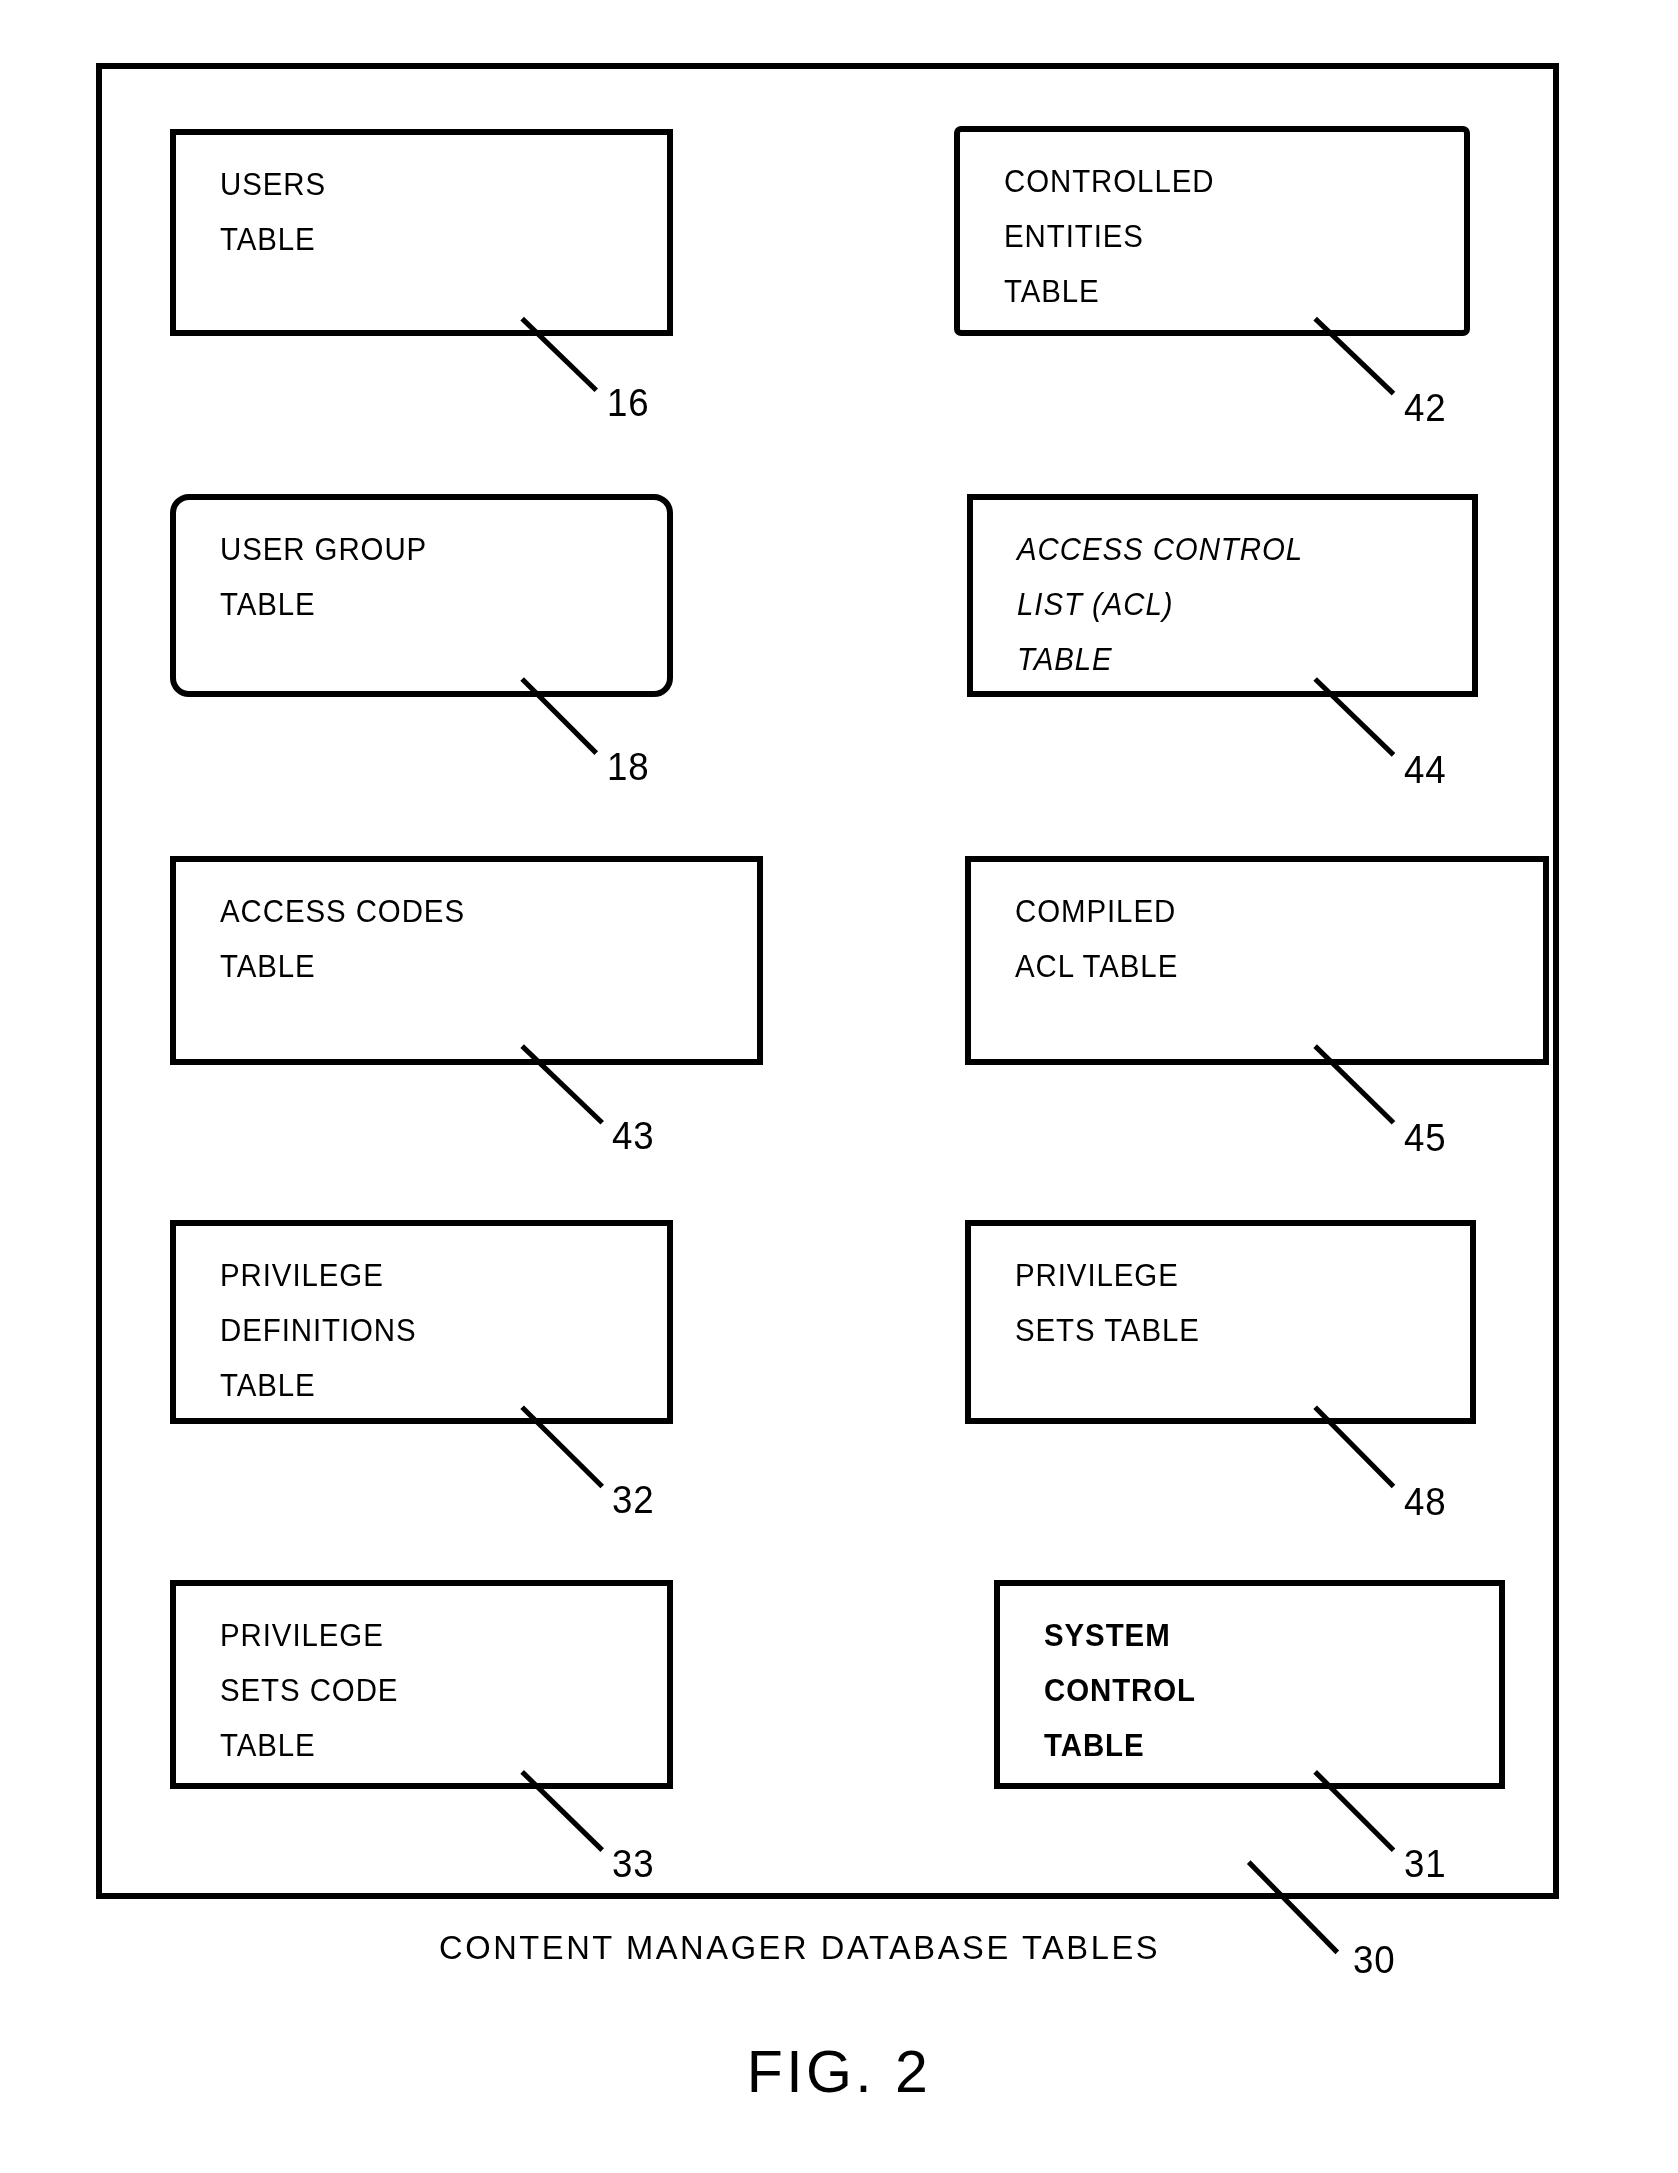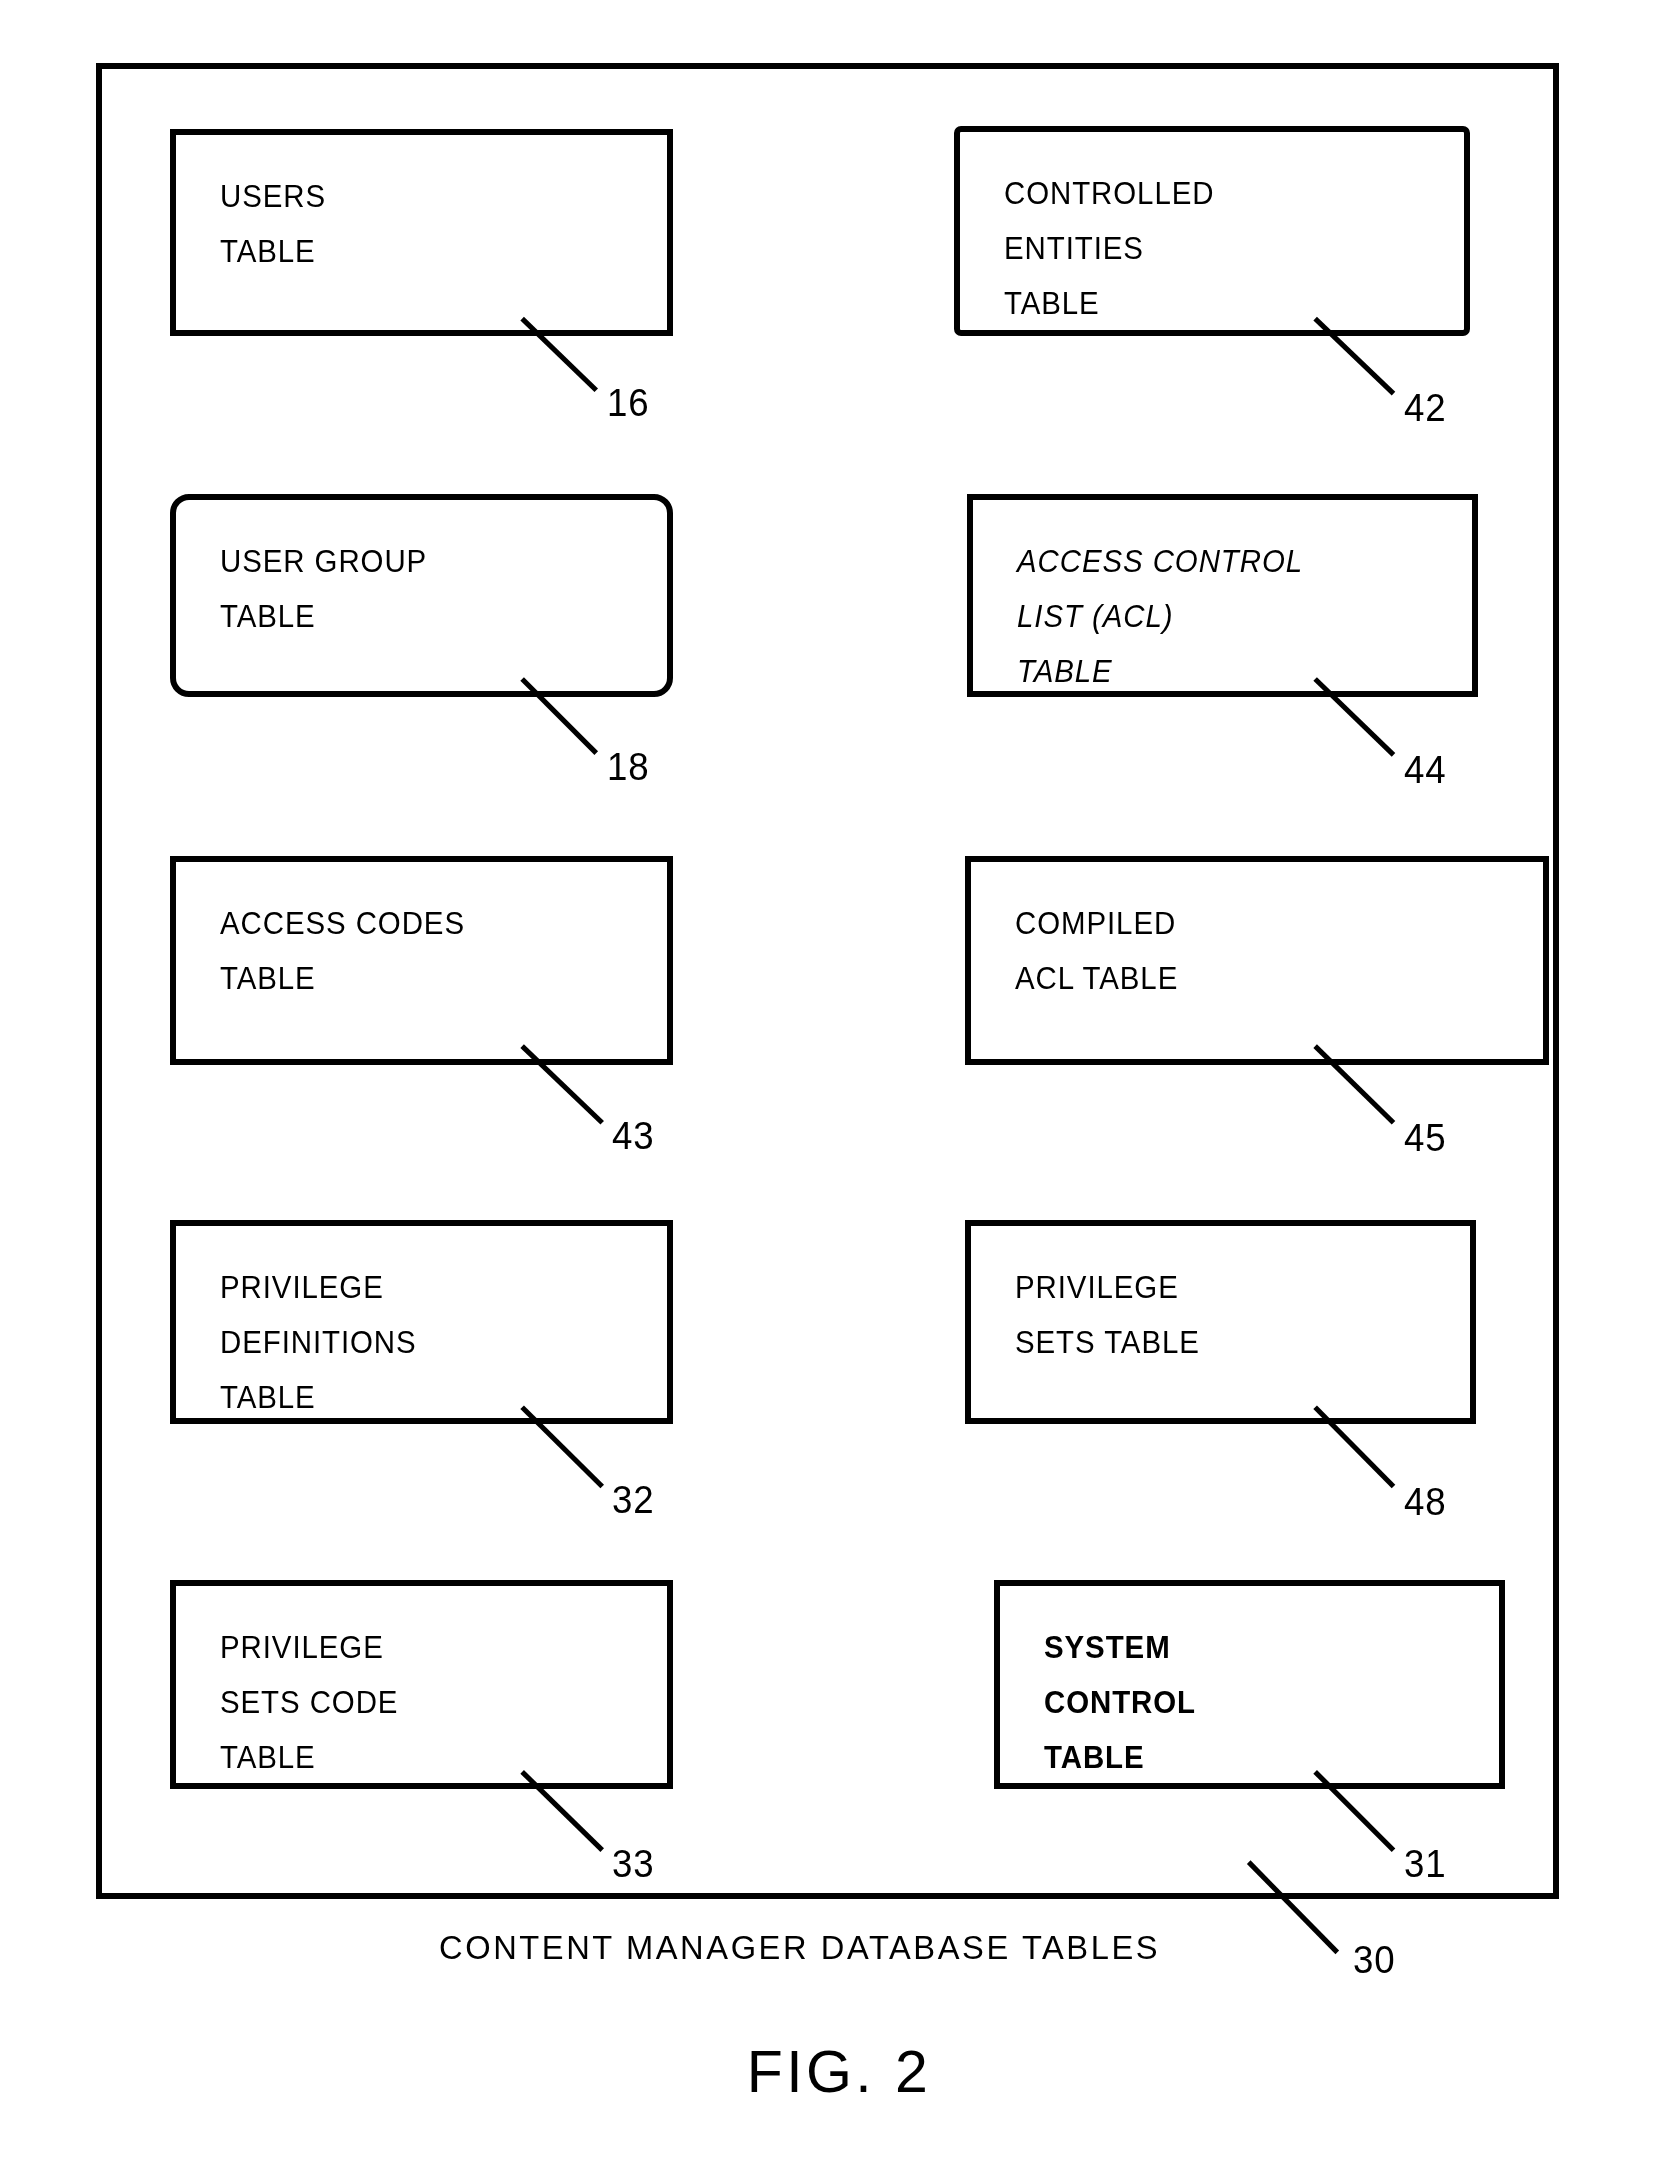--- a/index.html
+++ b/index.html
@@ -32,21 +32,21 @@
     box-sizing: border-box;
     background: #ffffff;
   }
 
   
   .table-box {
     position: absolute;
     box-sizing: border-box;
     border: 6px solid #000;
     background: #ffffff;
-    padding: 34px 0 0 44px;
+    padding: 22px 0 0 44px;
   }
   .table-box .box-line {
     display: block;
     font-size: 32px;
     line-height: 55px;
     letter-spacing: 1px;
     font-family: "Liberation Sans", sans-serif;
     white-space: pre;
     font-stretch: condensed;
     transform: scaleX(0.92);
@@ -111,21 +111,21 @@
   <div class="table-box" style="left:170px; top:129px; width:503px; height:207px;">
     <span class="box-line">USERS</span>
     <span class="box-line">TABLE</span>
   </div>
 
   <div class="table-box" style="left:170px; top:494px; width:503px; height:203px;border-radius:19px;">
     <span class="box-line">USER GROUP</span>
     <span class="box-line">TABLE</span>
   </div>
 
-  <div class="table-box" style="left:170px; top:856px; width:503px; height:209px;">
+  <div class="table-box" style="left:170px; top:856px; width:593px; height:209px;">
     <span class="box-line">ACCESS CODES</span>
     <span class="box-line">TABLE</span>
   </div>
 
   <div class="table-box" style="left:170px; top:1220px; width:503px; height:204px;">
     <span class="box-line">PRIVILEGE</span>
     <span class="box-line">DEFINITIONS</span>
     <span class="box-line">TABLE</span>
   </div>
 

